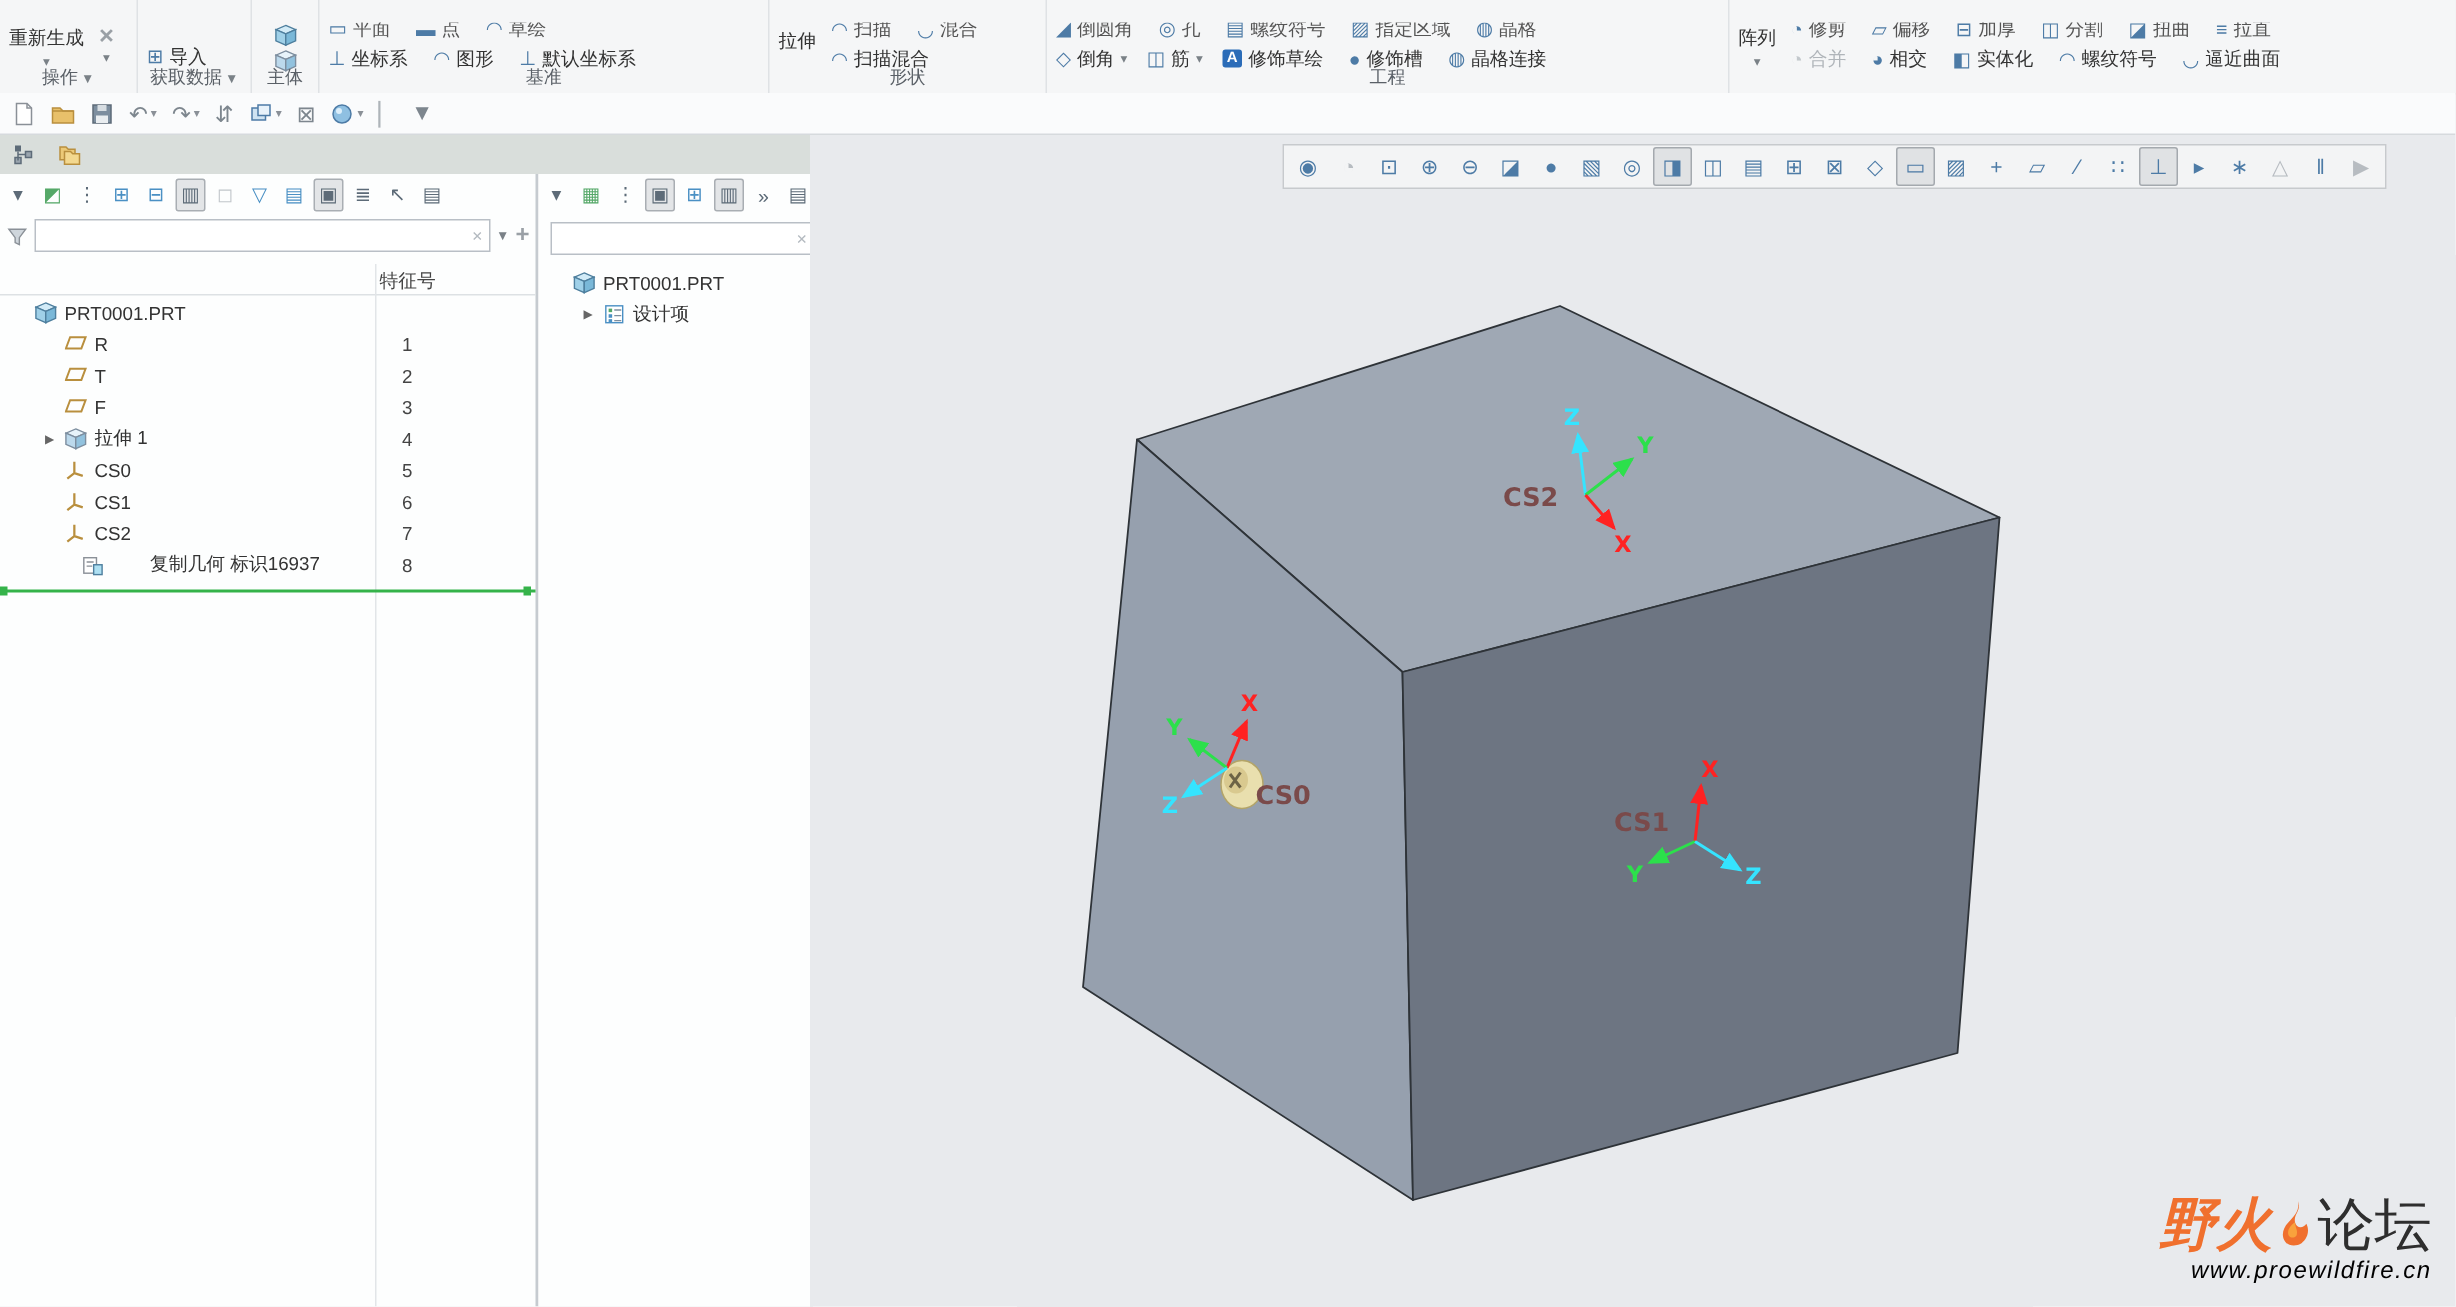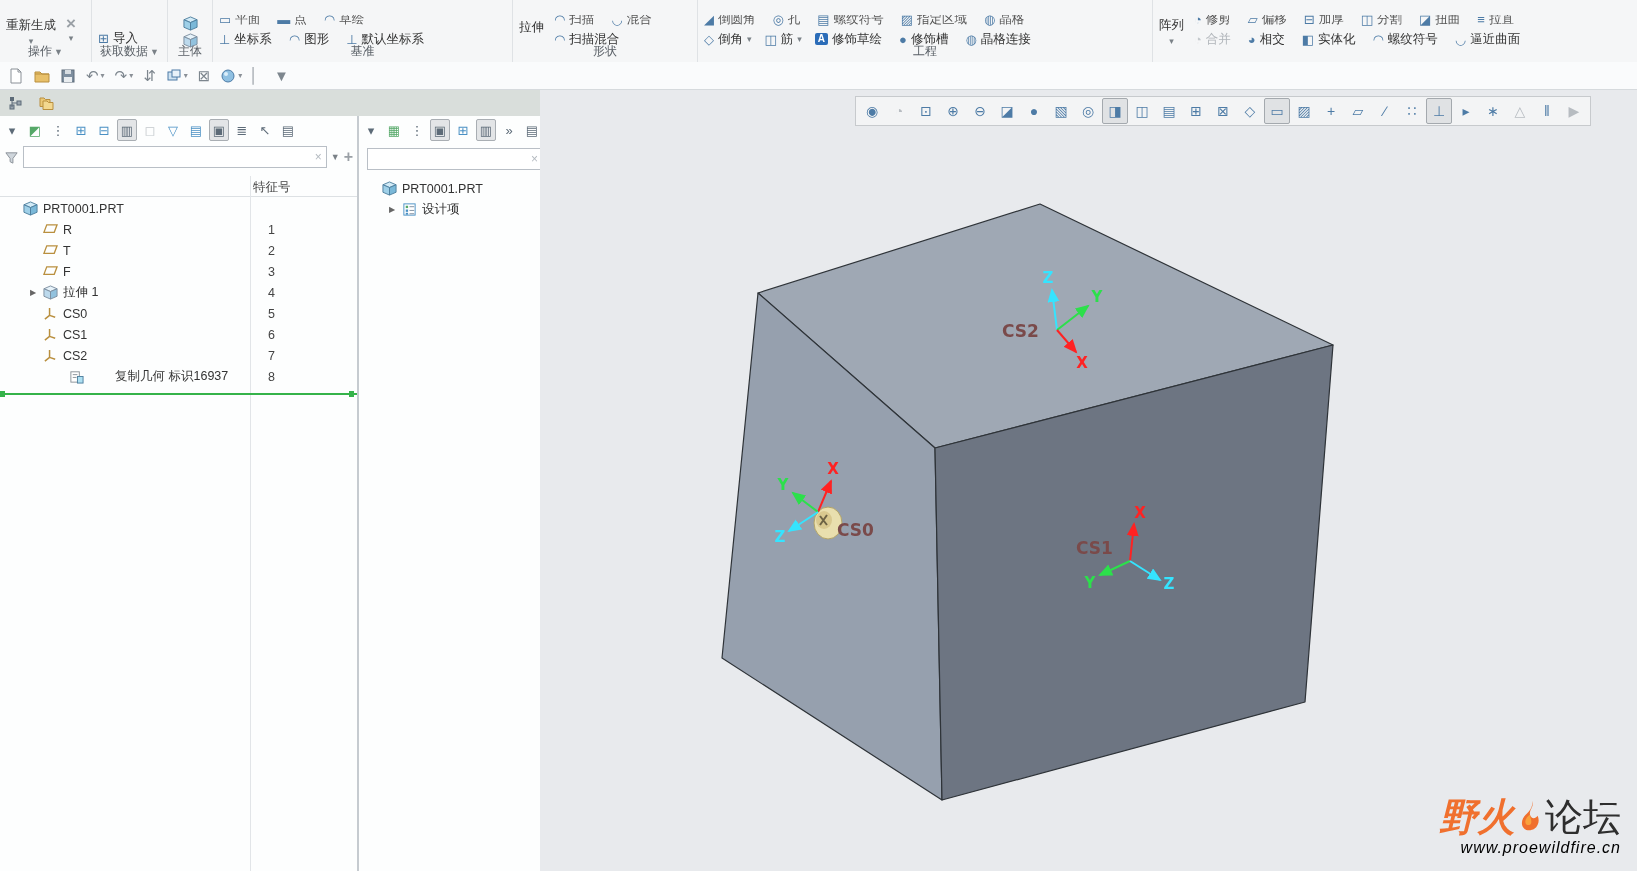--- a/index.html
+++ b/index.html
@@ -613,21 +613,21 @@
             <span class="tn">6</span>
           </div>
           <div class="trow" style="padding-left: 28px;">
             <span class="exp"></span>
             <svg class="ti" width="15" height="15">
               <use href="#i-csys"></use>
             </svg>
             <span class="tl">CS2</span>
             <span class="tn">7</span>
           </div>
-          <div class="trow" style="padding-left: 28px; gap: 31px;">
+          <div class="trow" style="padding-left: 13px; gap: 31px;">
             <span class="exp"></span>
             <svg class="ti" width="15" height="15">
               <use href="#i-cg"></use>
             </svg>
             <span class="tl">复制几何 标识16937</span>
             <span class="tn">8</span>
           </div>
         </div>
       <div class="insertline"></div>
     </div>

